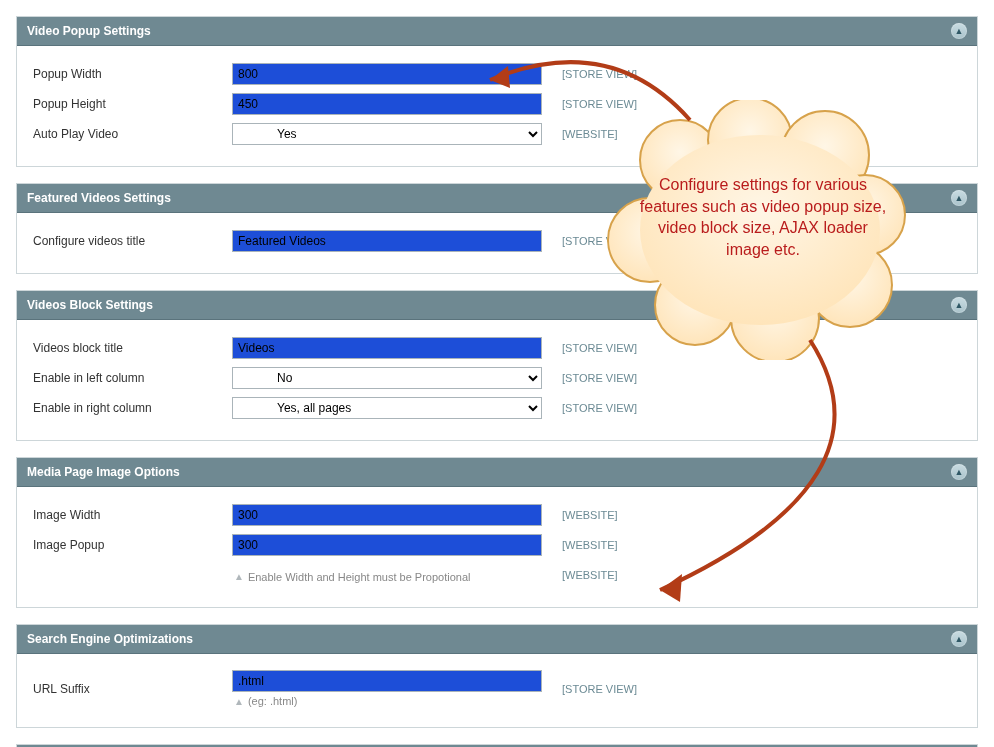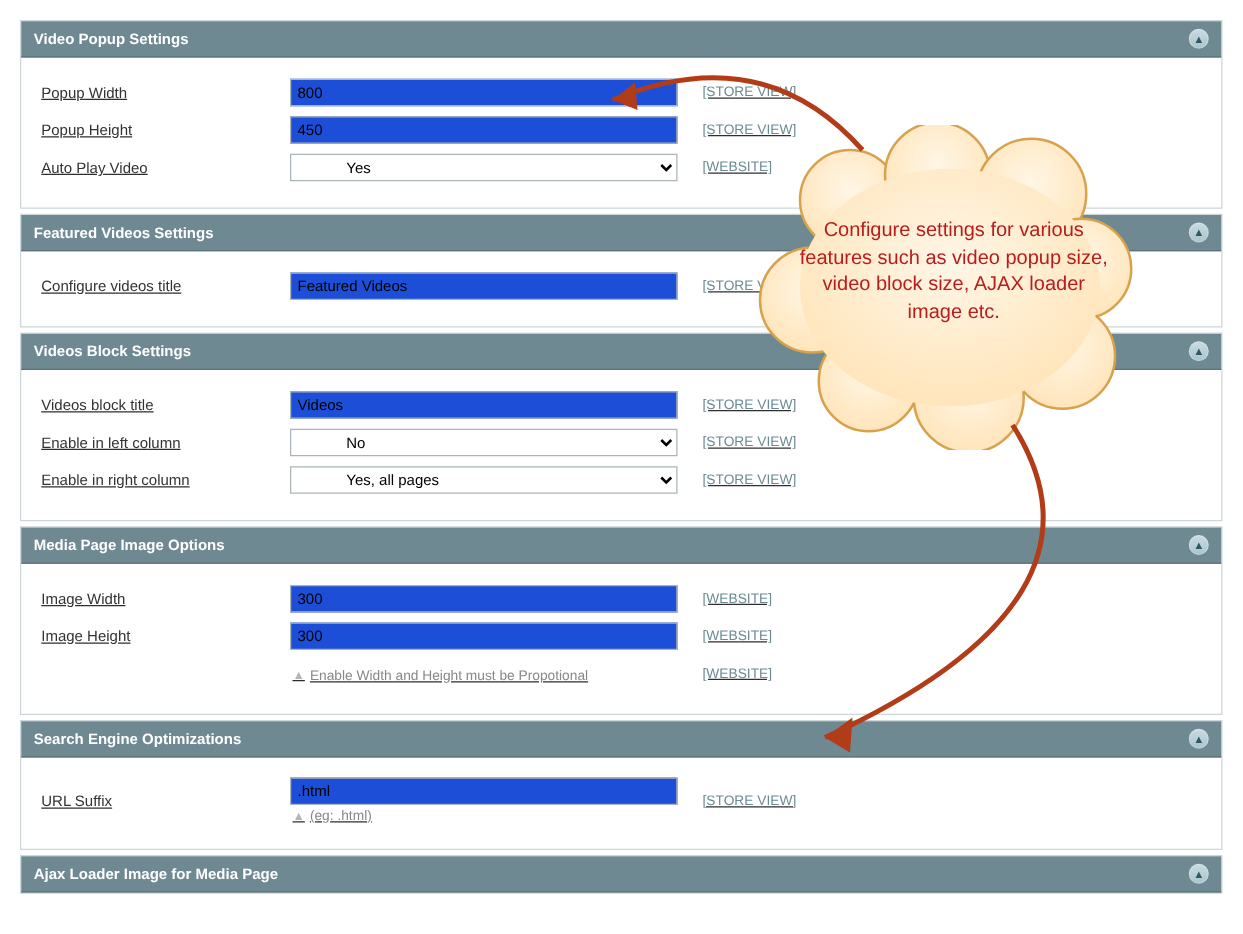--- a/index.html
+++ b/index.html
@@ -1,21 +1,21 @@
 <!DOCTYPE html>
 <html><head>
 <meta charset="utf-8">
 <style>
 * { box-sizing: border-box; margin: 0; padding: 0; }
 body { font-family: Arial, Helvetica, sans-serif; font-size: 12px; background: #fff; color: #2f2f2f; padding: 16px; width: 994px; }
-.section { border: 1px solid #cdd6d9; margin-bottom: 4px; background: #fff; }
+.section { border: 1px solid #cdd6d9; margin-bottom: 16px; background: #fff; }
 .sec-head { background: #6f8992; color: #fff; font-weight: bold; padding: 6px 10px; display: flex; justify-content: space-between; align-items: center; border-bottom: 1px solid #5a737c; }
 .sec-head .toggle { width: 16px; height: 16px; border-radius: 50%; background: linear-gradient(#c9dce2,#aac3cb); display: flex; align-items: center; justify-content: center; font-size: 9px; color: #2f5866; cursor: pointer; box-shadow: inset 0 0 0 1px #fff3; }
 .sec-body { padding: 10px 10px 14px 10px; }
-.row { display: flex; align-items: center; margin: 6px 0; min-height: 24px; text-decoration: underline; }
+.row { display: flex; align-items: center; margin: 6px 0; min-height: 24px; }
 .lbl { width: 205px; padding-left: 6px; color: #333; }
 .ctrl { width: 320px; }
 .scope { width: 120px; color: #6b8a94; font-size: 11px; padding-left: 10px; }
 input.tbox { width: 310px; height: 22px; padding: 1px 5px; border: 1px solid #aab4b9; background: #1d4ed8; font-size: 12px; }
 select.sel { width: 310px; height: 22px; border: 1px solid #aab4b9; background: #fff; font-size: 12px; padding-left: 40px; }
 .note { display: flex; align-items: center; gap: 4px; color: #888; font-size: 11px; margin-top: 3px; padding-left: 2px; }
 .note .tri { color: #b0b7bb; font-size: 10px; }
 
 
 .callout-wrap { position: absolute; top: 100px; left: 600px; width: 360px; pointer-events: none; }
@@ -94,21 +94,21 @@
     <span>Media Page Image Options</span>
     <span class="toggle">▲</span>
   </div>
   <div class="sec-body">
     <div class="row">
       <div class="lbl">Image Width</div>
       <div class="ctrl"><input class="tbox" value="300" style=""></div>
       <div class="scope">[WEBSITE]</div>
     </div>
     <div class="row">
-      <div class="lbl">Image Height</div>
+      <div class="lbl">Image Popup</div>
       <div class="ctrl"><input class="tbox" value="300" style=""></div>
       <div class="scope">[WEBSITE]</div>
     </div>
     <div class="row">
       <div class="lbl"></div>
       <div class="ctrl">
         <div class="note">
             <span class="tri">▲</span>
             <span>Enable Width and Height must be Propotional</span>
           </div>

